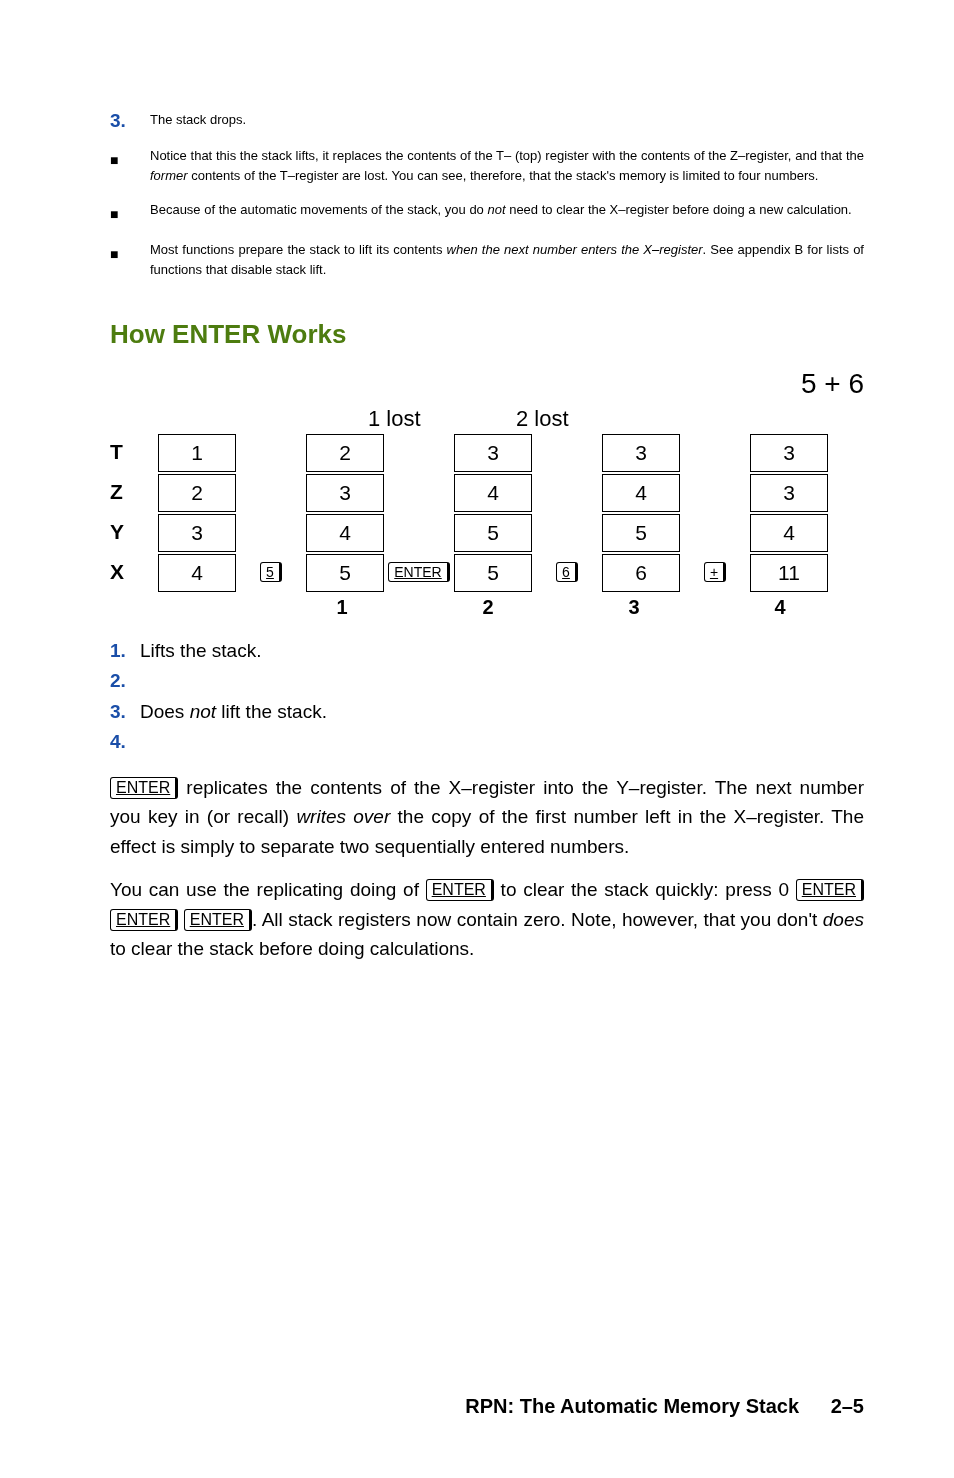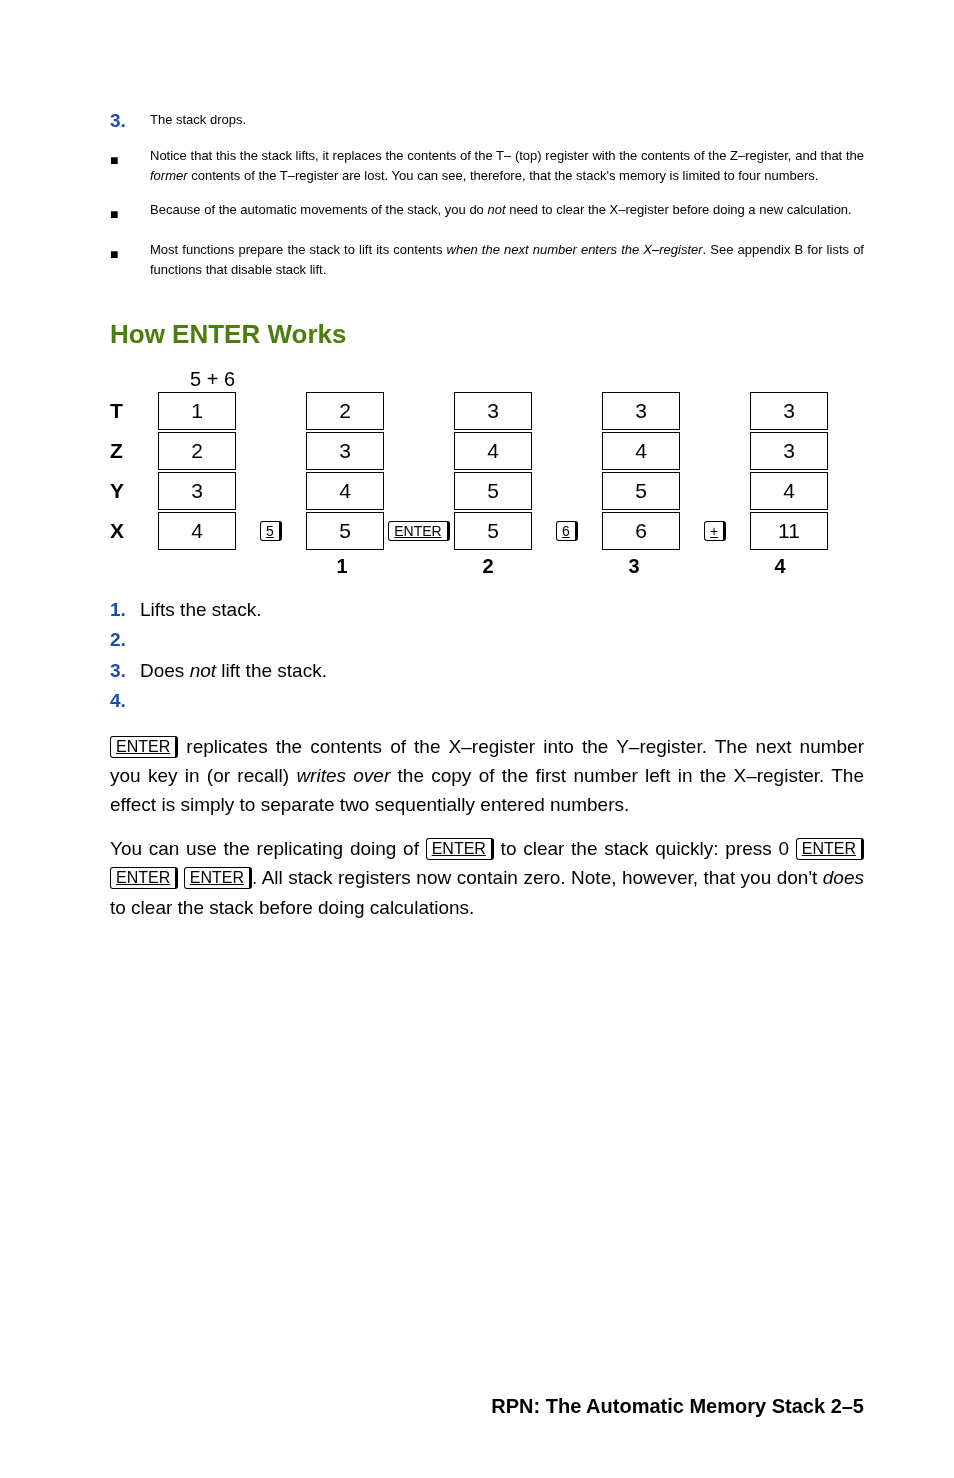--- a/index.html
+++ b/index.html
@@ -73,22 +73,22 @@
     vertical-align:middle;
     text-decoration:underline;
     font-weight:400;
   }
   
   .diagram {
     margin: 18px 0 18px 0;
     font-family: "Helvetica Neue", Helvetica, Arial, sans-serif;
   }
   .expr {
-    text-align:left;
-    font-size:20px;
+    text-align:right;
+    font-size:28px;
     margin-left:80px;
     font-weight:300;
   }
   .lost-row {
     display:flex;
     margin-left:48px;
     font-size:22px;
     font-weight:300;
     line-height:1.2;
     margin-top:6px;
@@ -136,21 +136,21 @@
   }
   .step-first-gap { width:76px; }
   .step-gap-s { width:70px; }
   .footer {
     position:absolute;
     bottom:60px;
     right:90px;
     font-weight:bold;
     font-size:20px;
   }
-  .footer .pnum { }
+  .footer .pnum { margin-left:26px; }
   .ol-item {
     display:flex;
     font-size:19px;
     line-height:1.5;
     font-weight:300;
     margin-bottom:2px;
   }
   .ol-marker {
     flex:0 0 30px;
     font-weight:bold;
@@ -186,20 +186,24 @@
     <div class="item-text">
       <span>Most functions prepare the stack to lift its contents </span><span class="italic">when the next number enters the X–register</span><span>. See appendix B for lists of functions that disable stack lift.</span>
     </div>
   </div>
 
   <h2>How ENTER Works</h2>
 
 
   <div class="diagram">
     <div class="expr">5 + 6</div>
+    <div class="lost-row">
+      <div class="lost1">1 lost</div>
+      <div class="lost2">2 lost</div>
+    </div>
 
     <div class="stack-row">
       <div class="rlabel">T</div>
       <div class="cell">1</div>
       <div class="gap"></div>
       <div class="cell">2</div>
       <div class="gap"></div>
       <div class="cell">3</div>
       <div class="gap"></div>
       <div class="cell">3</div>

